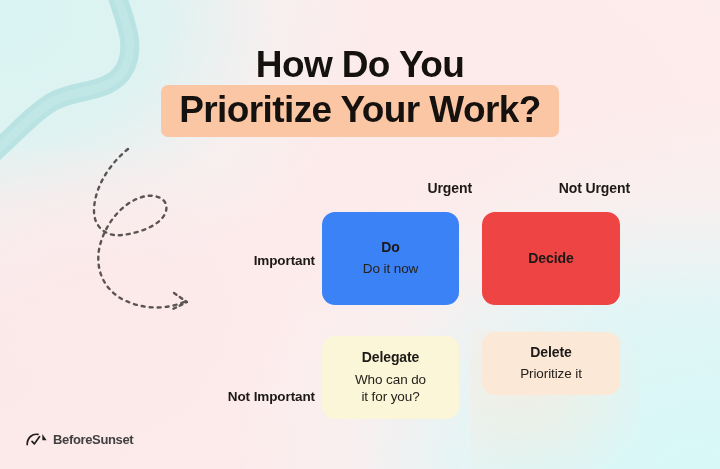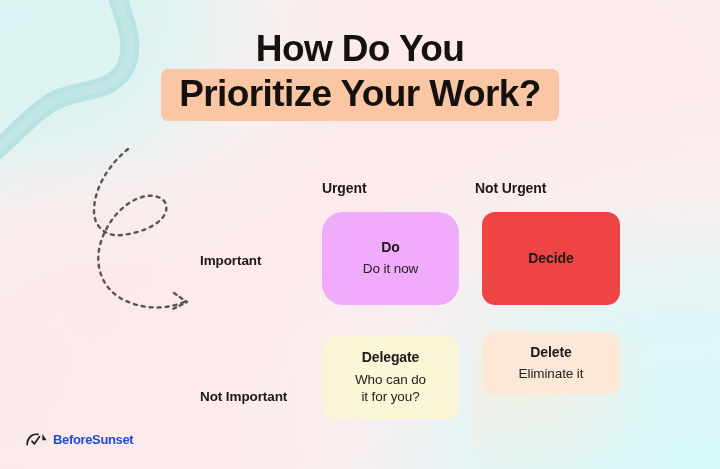--- a/index.html
+++ b/index.html
@@ -56,21 +56,21 @@
   .deco-arrow {
     position: absolute;
     left: 88px; top: 145px;
     width: 130px; height: 180px;
     pointer-events: none;
   }
 
   
   .title-block {
     position: absolute;
-    left: 0; top: 28px;
+    left: 0; top: 44px;
     width: 720px;
     text-align: center;
   }
   .title-line1 {
     font-size: 37px;
     font-weight: bold;
     color: #14110f;
     letter-spacing: -0.6px;
     line-height: 1.12;
     display: block;
@@ -97,32 +97,32 @@
     left: 200px; top: 180px;
     width: 430px;
     height: 250px;
   }
   .col-head {
     position: absolute;
     top: 0;
     font-size: 14px;
     font-weight: bold;
     color: #1c1917;
-    text-align: left;
+    text-align: right;
     letter-spacing: -0.1px;
   }
   .col-head.c1 { left: 122px; width: 150px; }
   .col-head.c2 { left: 275px; width: 155px; }
 
   .row-label {
     position: absolute;
     font-size: 13.5px;
     font-weight: bold;
     color: #1c1917;
-    text-align: left;
+    text-align: right;
     letter-spacing: -0.1px;
     white-space: nowrap;
   }
   .row-label.r1 { left: 0px; width: 115px; top: 73px; }
   .row-label.r2 { left: 0px; width: 115px; top: 209px; }
 
   .card {
     position: absolute;
     border-radius: 13px;
     display: flex;
@@ -142,41 +142,41 @@
   }
   .card .cs {
     font-size: 13.5px;
     font-weight: normal;
     color: #27211d;
     letter-spacing: -0.1px;
     line-height: 1.3;
     margin-top: 4px;
   }
 
-  .card.do       { left: 122px; top: 32px;  width: 137px; height: 93px;  background: #f0abfc; border-radius: 21px; }
+  .card.do       { left: 122px; top: 32px;  width: 137px; height: 93px;  background: #3b82f6; }
   .card.decide   { left: 282px; top: 32px;  width: 138px; height: 93px;  background: #ef4444; }
   .card.delegate { left: 122px; top: 156px; width: 137px; height: 83px;  background: #fbf6d7; }
   .card.delete   { left: 282px; top: 152px; width: 138px; height: 63px;  background: #fce8d7; }
 
   
   .logo {
     position: absolute;
     left: 26px; top: 432px;
     display: flex;
     align-items: center;
     gap: 5px;
   }
   .logo-icon {
     width: 22px; height: 15px;
     display: block;
   }
   .logo-text {
     font-size: 13px;
     font-weight: bold;
-    color: #1d4ed8;
+    color: #404040;
     letter-spacing: -0.35px;
     line-height: 1;
   }
 </style>
 </head>
 <body>
 
 <div id="canvas">
 
   <div class="bg-base"></div>
@@ -220,21 +220,21 @@
     <div class="card delegate">
       <div class="ct">Delegate</div>
       <div class="cs">
         <span>Who can do</span><br>
         <span>it for you?</span>
       </div>
     </div>
 
     <div class="card delete">
       <div class="ct">Delete</div>
-      <div class="cs">Eliminate it</div>
+      <div class="cs">Prioritize it</div>
     </div>
   </div>
 
   <div class="logo">
     <svg class="logo-icon" viewBox="0 0 22 15" aria-hidden="true">
       <path d="M1.2 12.6 C 1.2 5.6, 6.4 1.4, 12.0 2.4" fill="none" stroke="#231f1d" stroke-width="1.7" stroke-linecap="round"></path>
       <path d="M6.0 9.4 L 8.3 11.9 L 13.6 4.6" fill="none" stroke="#231f1d" stroke-width="1.7" stroke-linecap="round" stroke-linejoin="round"></path>
       <path d="M16.3 2.0 L 16.3 8.2 L 20.6 8.2 Z" fill="#231f1d"></path>
     </svg>
     <span class="logo-text">BeforeSunset</span>

